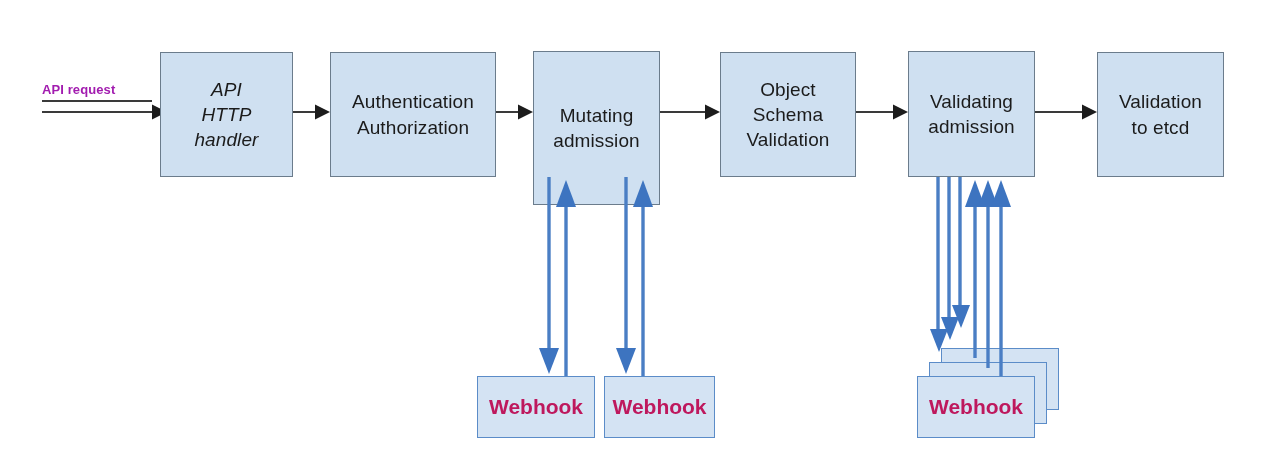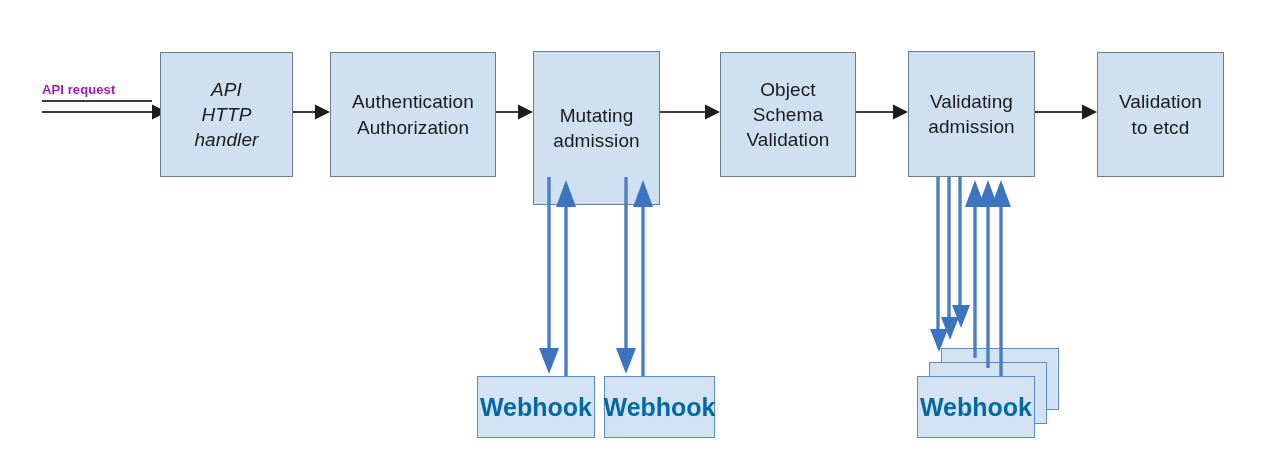--- a/index.html
+++ b/index.html
@@ -40,22 +40,22 @@
   
   .webhook {
     position: absolute;
     box-sizing: border-box;
     background: #d4e3f3;
     border: 1.5px solid #5b8cc8;
     display: flex;
     align-items: center;
     justify-content: center;
     text-align: center;
-    color: #0369a1;
-    font-size: 25px;
+    color: #be185d;
+    font-size: 21px;
     font-weight: 700;
     z-index: 9;
   }
   .webhook.ghost {
     z-index: 7;
   }
 
   
   .flow-label {
     position: absolute;

